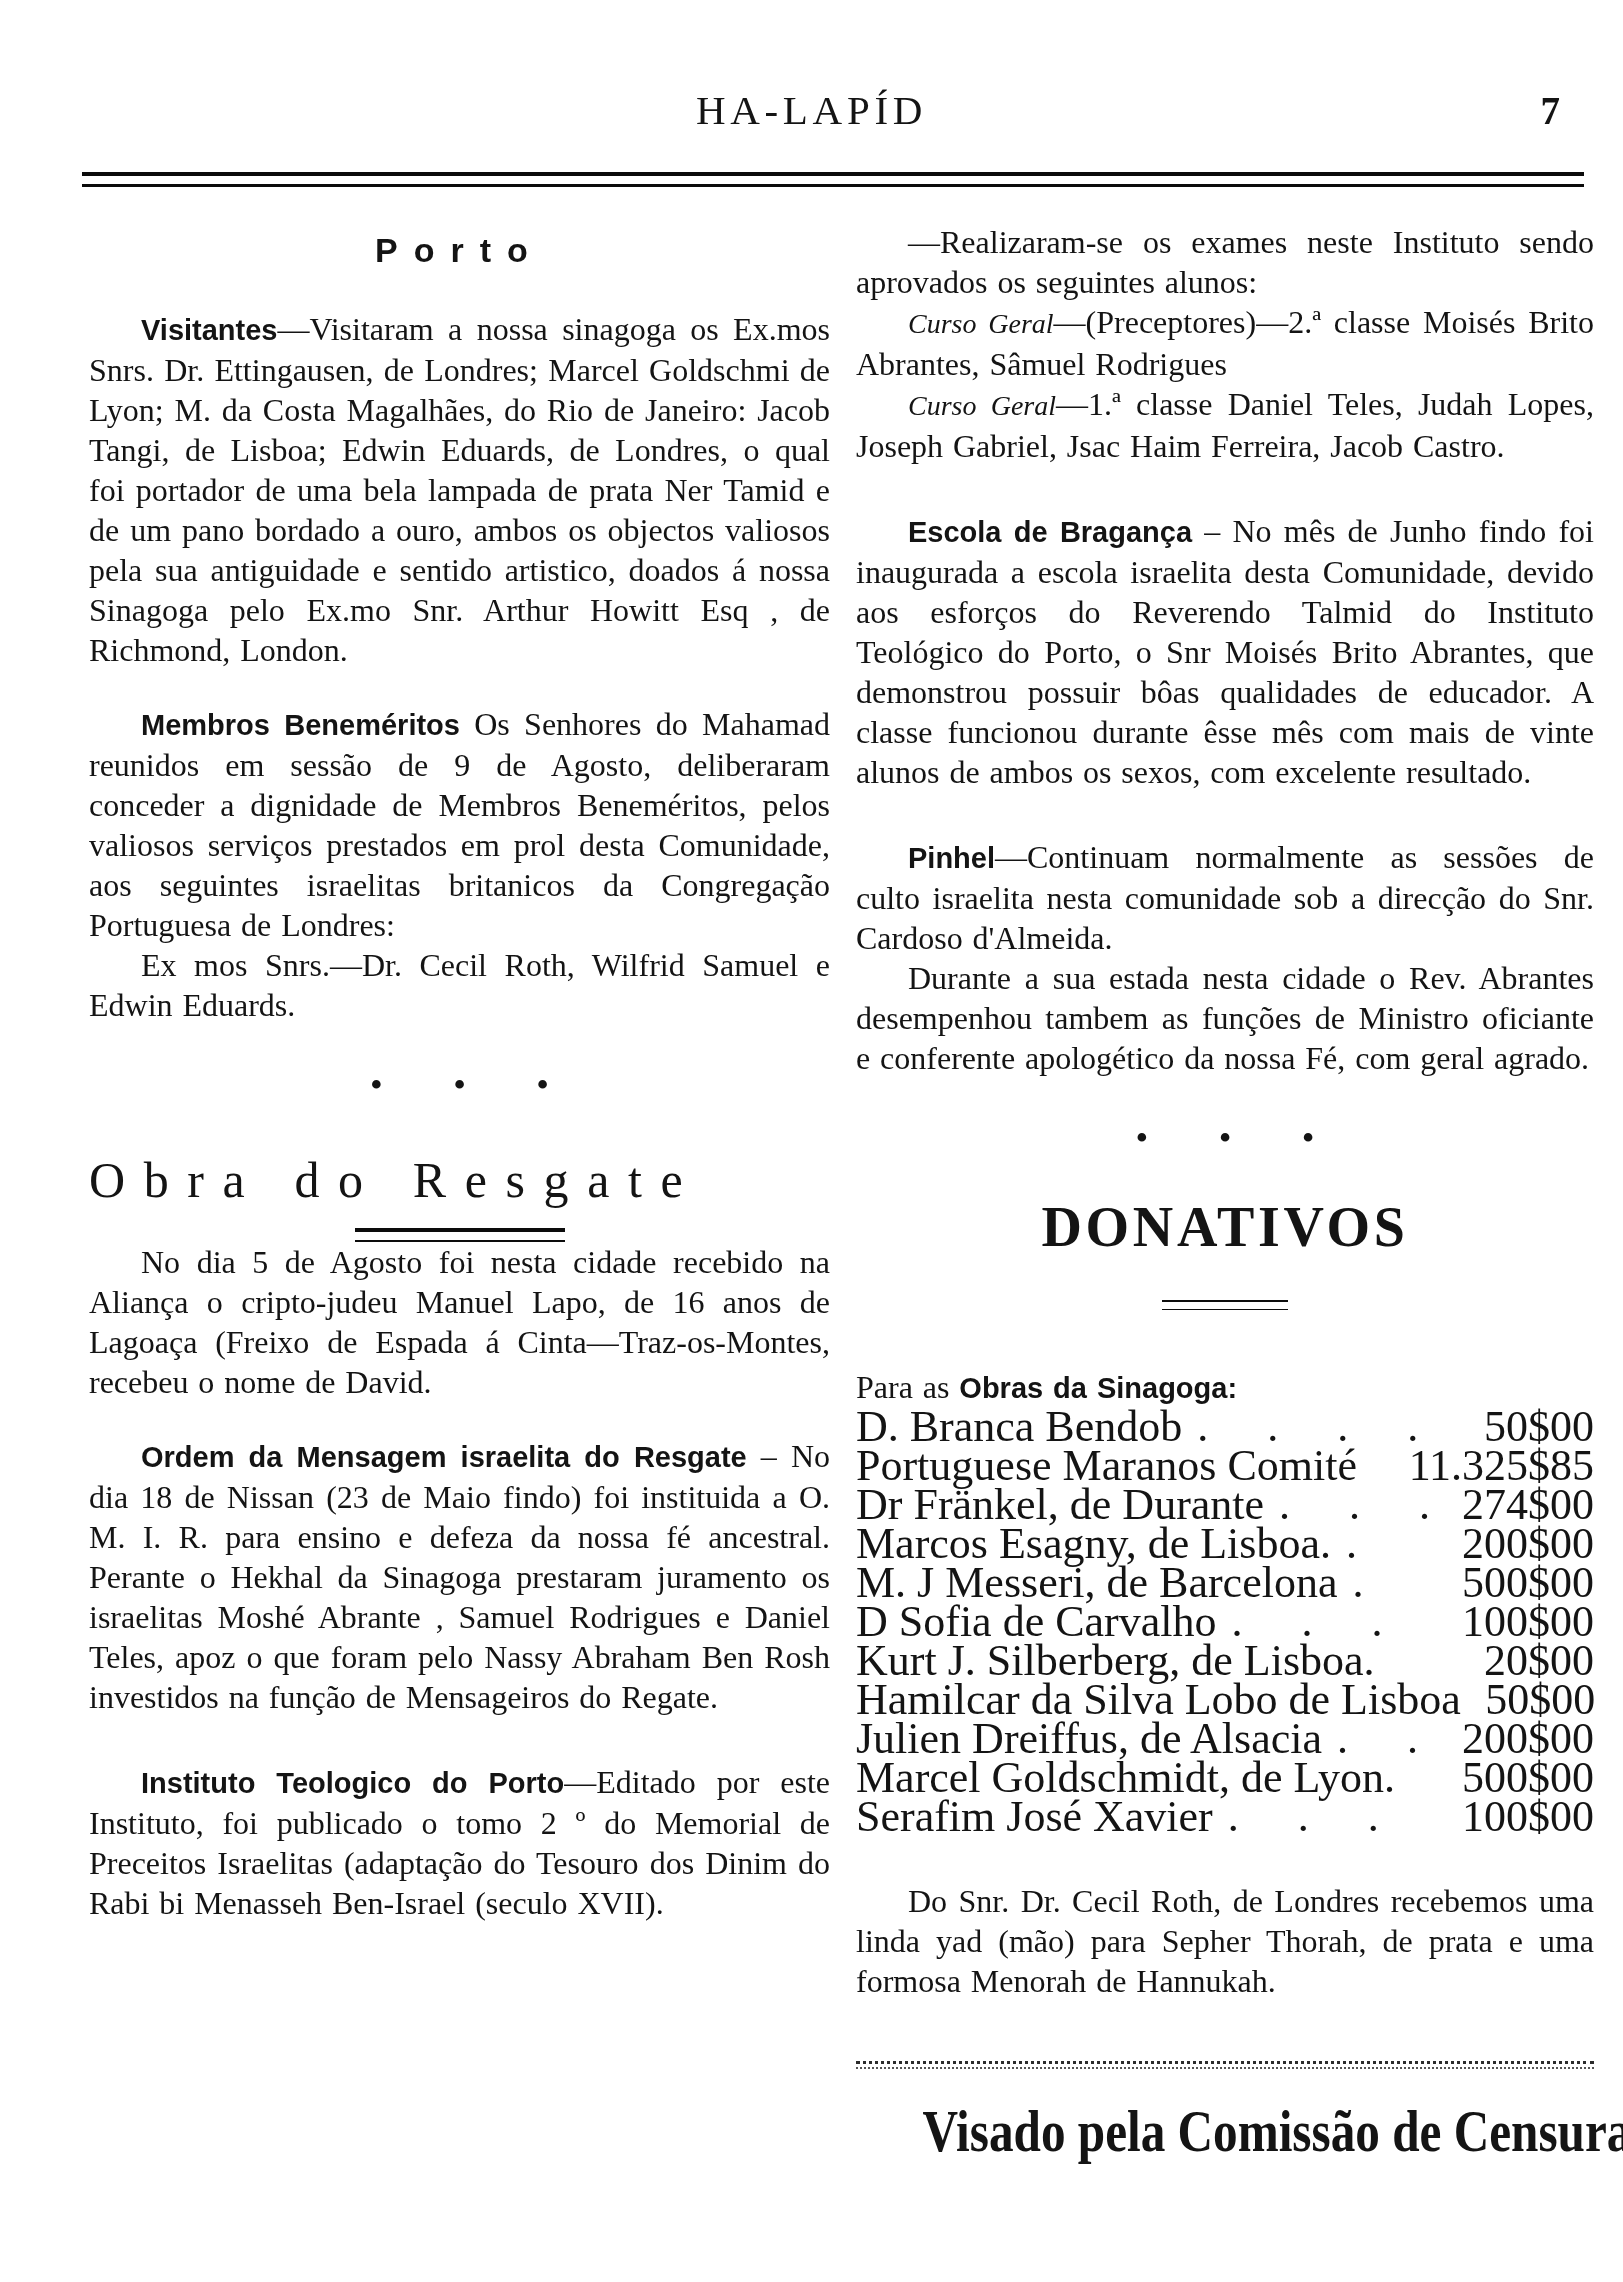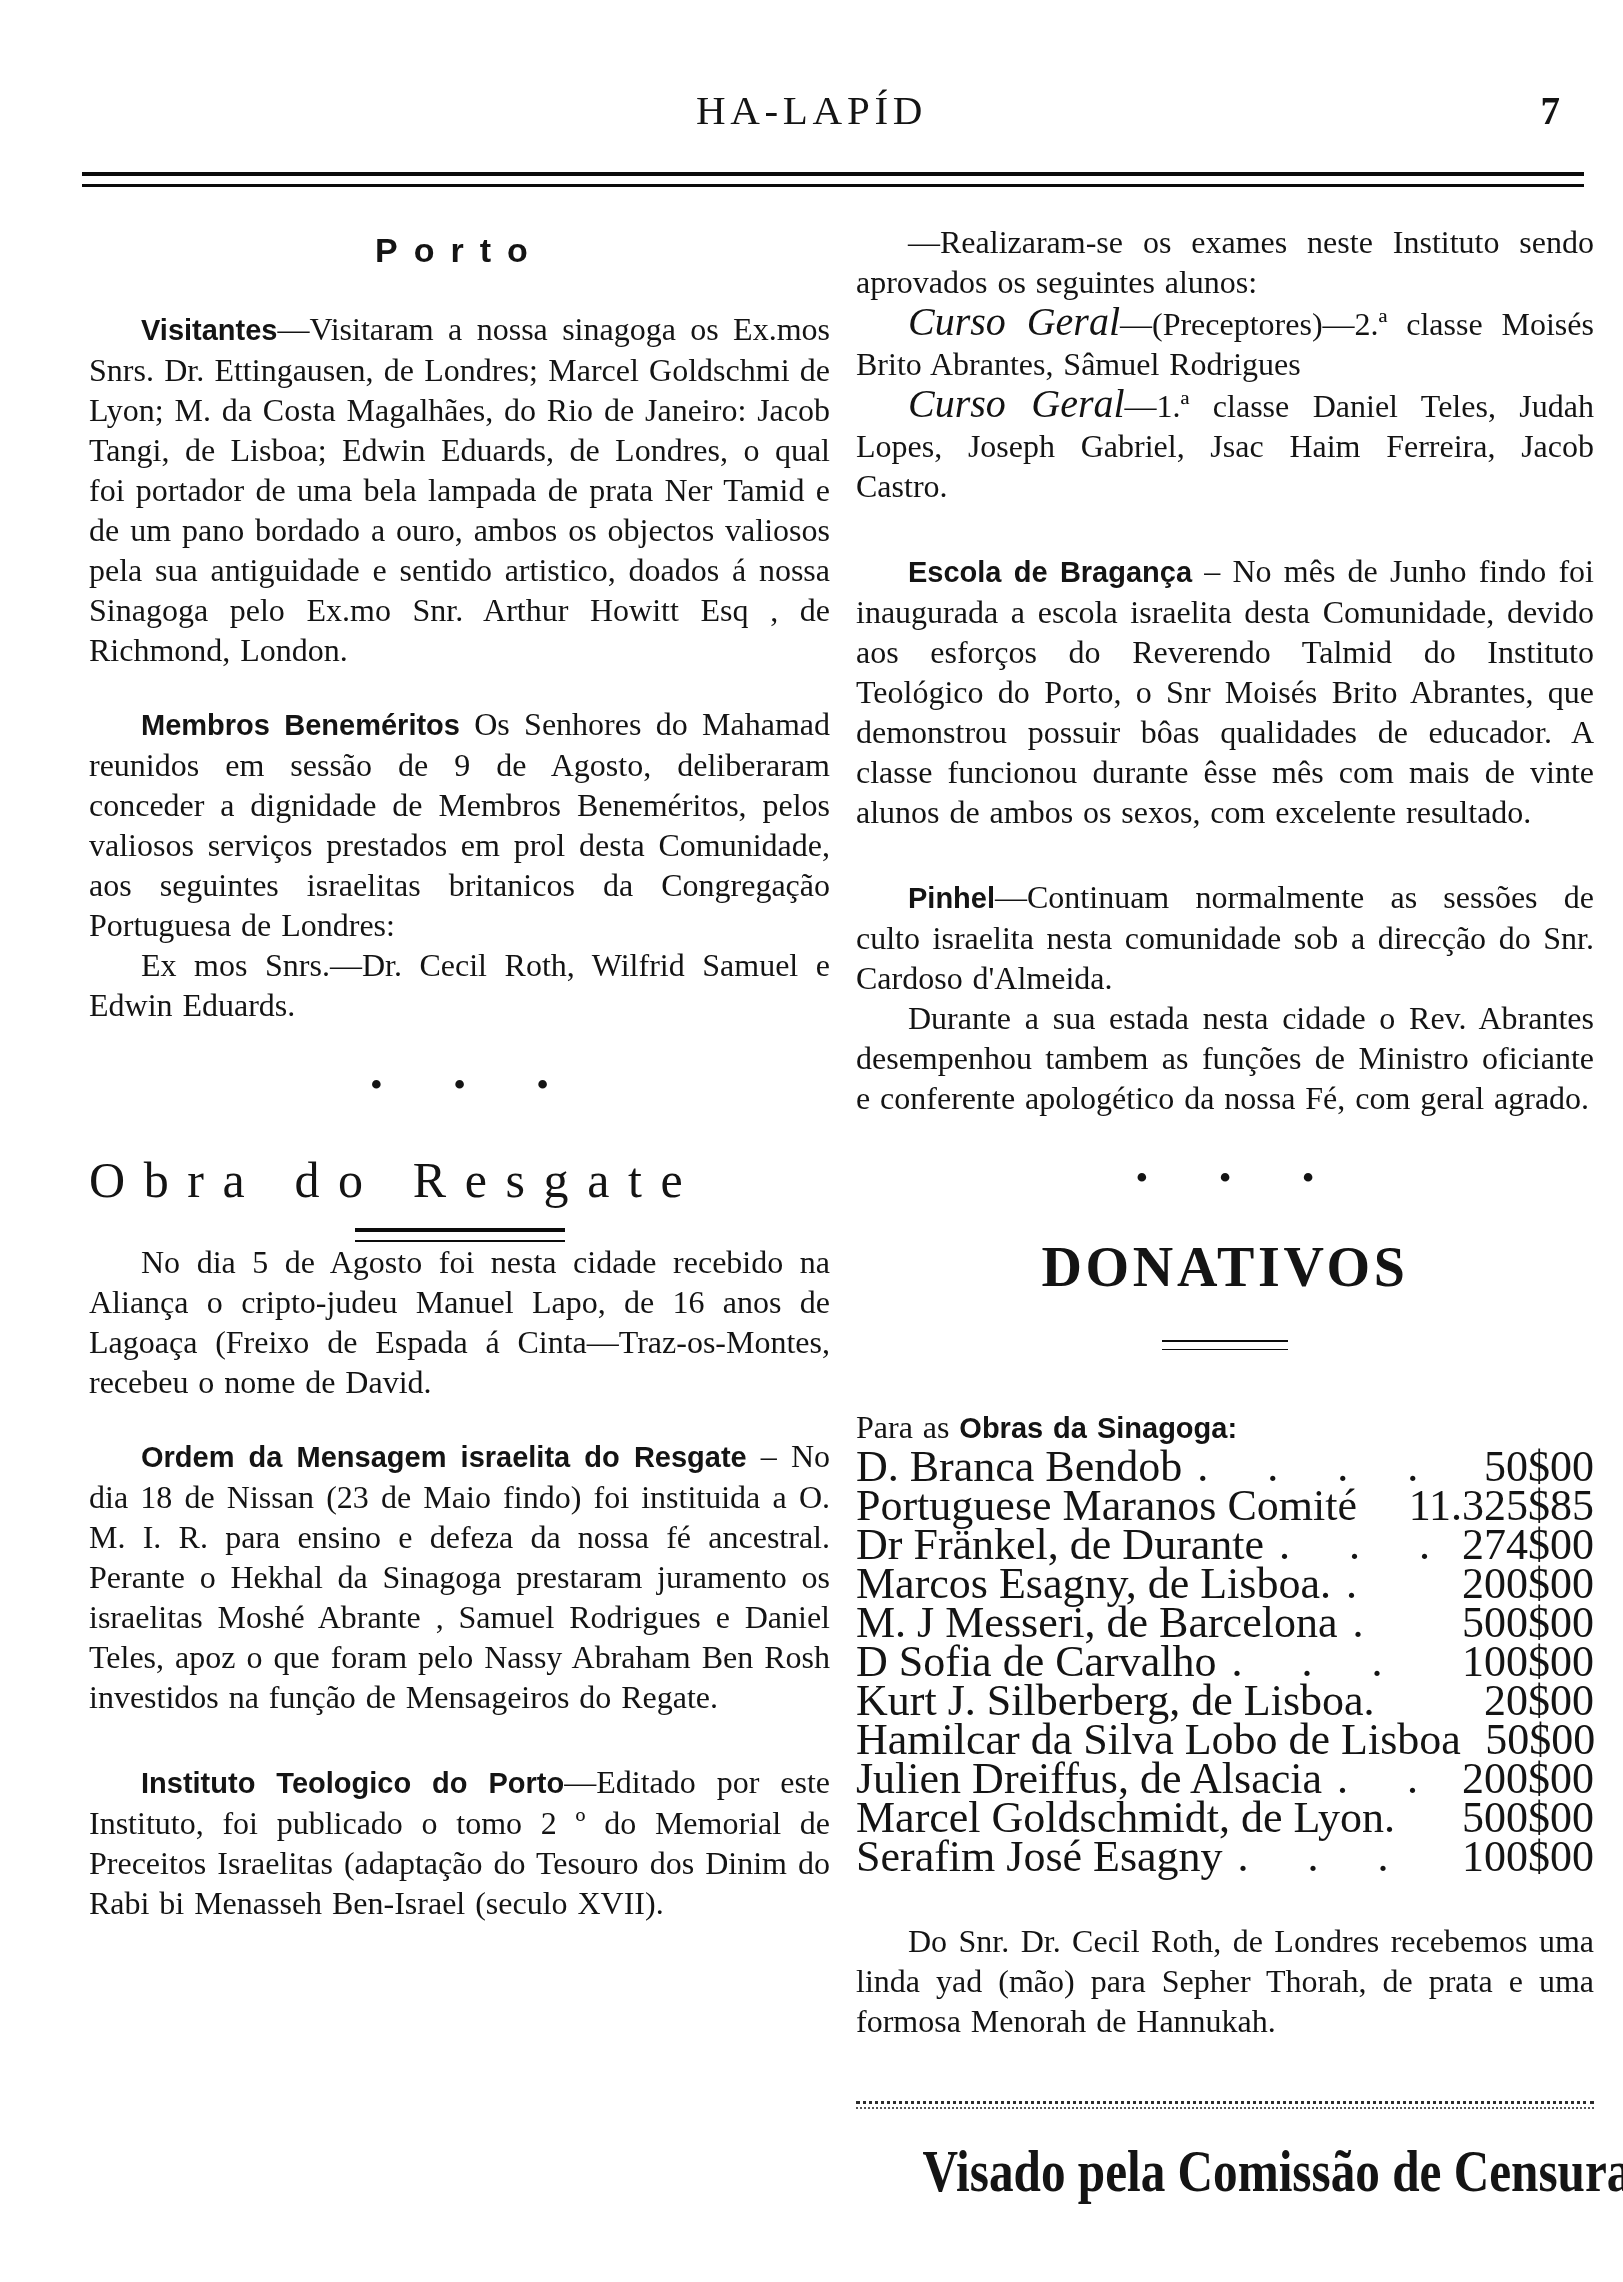--- a/index.html
+++ b/index.html
@@ -37,21 +37,21 @@
     text-align:justify;
     text-indent:52px;
     word-spacing:1.9px;
   }
   .mt-m{margin-top:34px;}
   .mt-l{margin-top:45px;}
   .lead{
     font-family:"Liberation Sans", sans-serif;
     font-weight:bold;font-size:29px;
   }
-  .lead-italic{font-style:italic;font-weight:normal;font-family:"Liberation Serif", serif;font-size:40px;}
+  .lead-italic{font-style:italic;font-weight:normal;font-family:"Liberation Serif", serif;font-size:28px;}
   
   .porto-heading{
     font-family:"Liberation Sans", sans-serif;
     font-weight:bold;font-size:34px;letter-spacing:16px;
     text-align:center;margin:9.3px 0 39px 0;
   }
   .dots-separator{
     text-align:center;font-size:32px;font-weight:bold;
     letter-spacing:32px;margin-top:41px;text-indent:32px;
   }
@@ -196,21 +196,21 @@
           <span class="don-name">Julien Dreiffus, de Alsacia</span>
           <span class="don-dots">. .</span>
           <span class="don-amt">200$00</span>
         </div>
       <div class="don-row">
           <span class="don-name">Marcel Goldschmidt, de Lyon.</span>
           <span class="don-dots"></span>
           <span class="don-amt">500$00</span>
         </div>
       <div class="don-row">
-          <span class="don-name">Serafim José Esagny</span>
+          <span class="don-name">Serafim José Xavier</span>
           <span class="don-dots">. . .</span>
           <span class="don-amt">100$00</span>
         </div>
     </div>
 
     <p class="para mt-l"><span>Do Snr. Dr. Cecil Roth, de Londres recebemos uma linda yad (mão) para Sepher Thorah, de prata e uma formosa Menorah de Hannukah.</span></p>
 
     <div class="dotted-rule"></div>
 
     <div class="censor-line">Visado pela Comissão de Censura</div>

